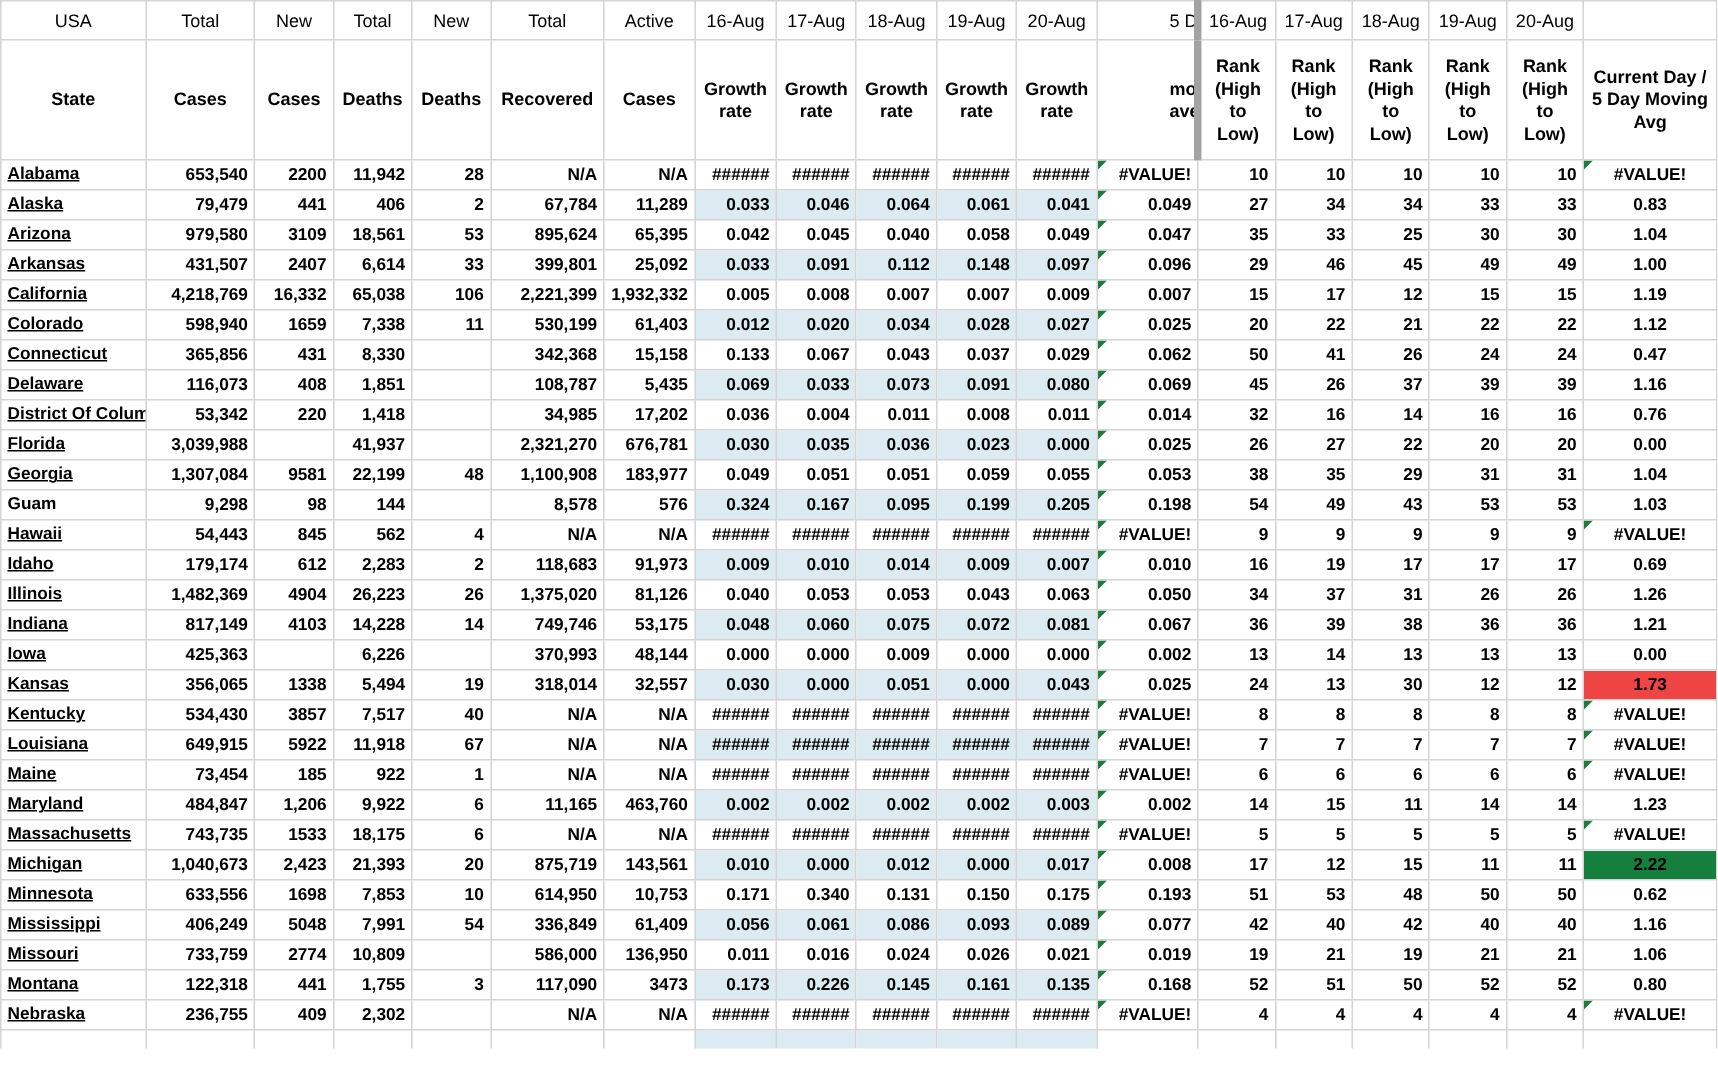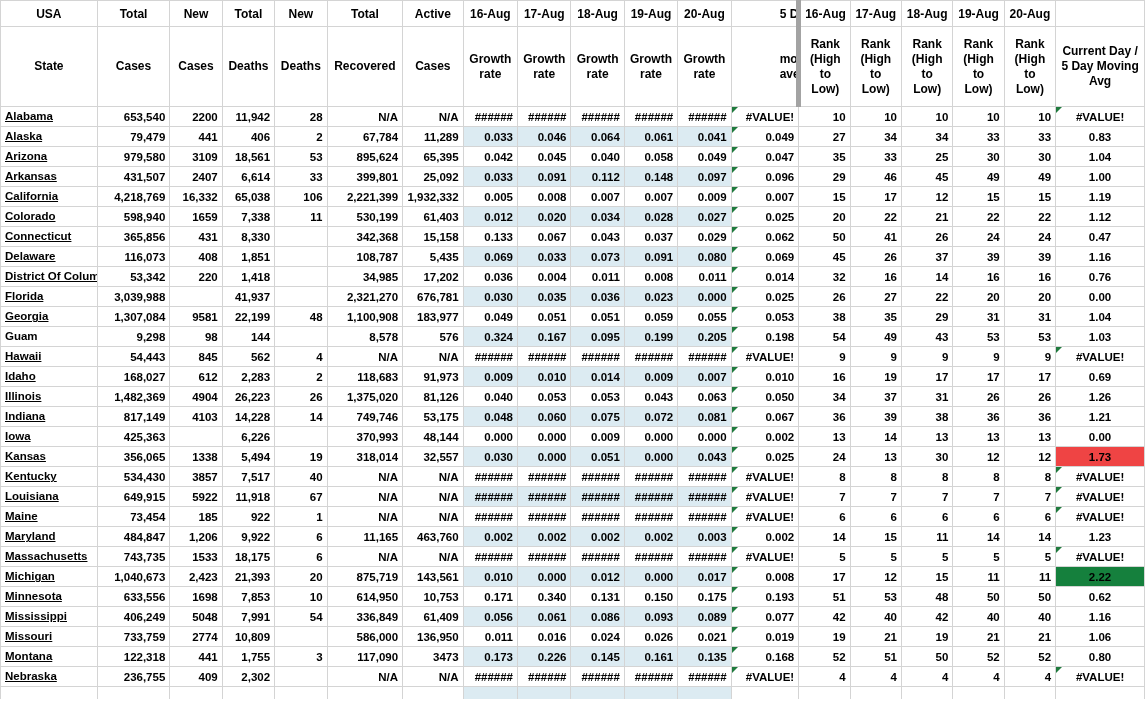--- a/index.html
+++ b/index.html
@@ -21,21 +21,21 @@
   table.grid td, table.grid th{
     border:1px solid #d4d4d4;
     padding:0 4px;
     overflow:hidden;
     white-space:nowrap;
     font-weight:bold;
     vertical-align:middle;
     box-sizing:border-box;
   }
   
-  tr.hdr1 td{ height:26px; text-align:center; font-weight:bold; font-size:12px;}
+  tr.hdr1 td{ height:26px; text-align:center; font-weight:normal; font-size:12px;}
   tr.hdr2 td{ height:80px; text-align:center; font-weight:bold; font-size:12px; white-space:normal; line-height:1.25;}
   td.h-left{ text-align:center; }
   
   tr.drow td{ height:20px; }
   td.state{ text-align:left; font-weight:bold; white-space:normal; line-height:1.22;}
   td.state span.lnk{ text-decoration:underline; }
   td.num{ text-align:right; }
   td.gr{ text-align:right; }
   td.mv{ text-align:right; position:relative; }
   td.rk{ text-align:right; padding-right:14px; }
@@ -395,21 +395,21 @@
           <td class="mv thickR"><span class="errflag"></span><span>#VALUE!</span></td>
           <td class="rk">9</td>
           <td class="rk">9</td>
           <td class="rk">9</td>
           <td class="rk">9</td>
           <td class="rk">9</td>
           <td class="cd"><span class="errflag"></span><span>#VALUE!</span></td>
         </tr>
         <tr class="drow">
           <td class="state"><span class="lnk">Idaho</span></td>
-          <td class="num">168,027</td>
+          <td class="num">179,174</td>
           <td class="num">612</td>
           <td class="num">2,283</td>
           <td class="num">2</td>
           <td class="num">118,683</td>
           <td class="num">91,973</td>
           <td class="gr band">0.009</td>
           <td class="gr band">0.010</td>
           <td class="gr band">0.014</td>
           <td class="gr band">0.009</td>
           <td class="gr band">0.007</td>

